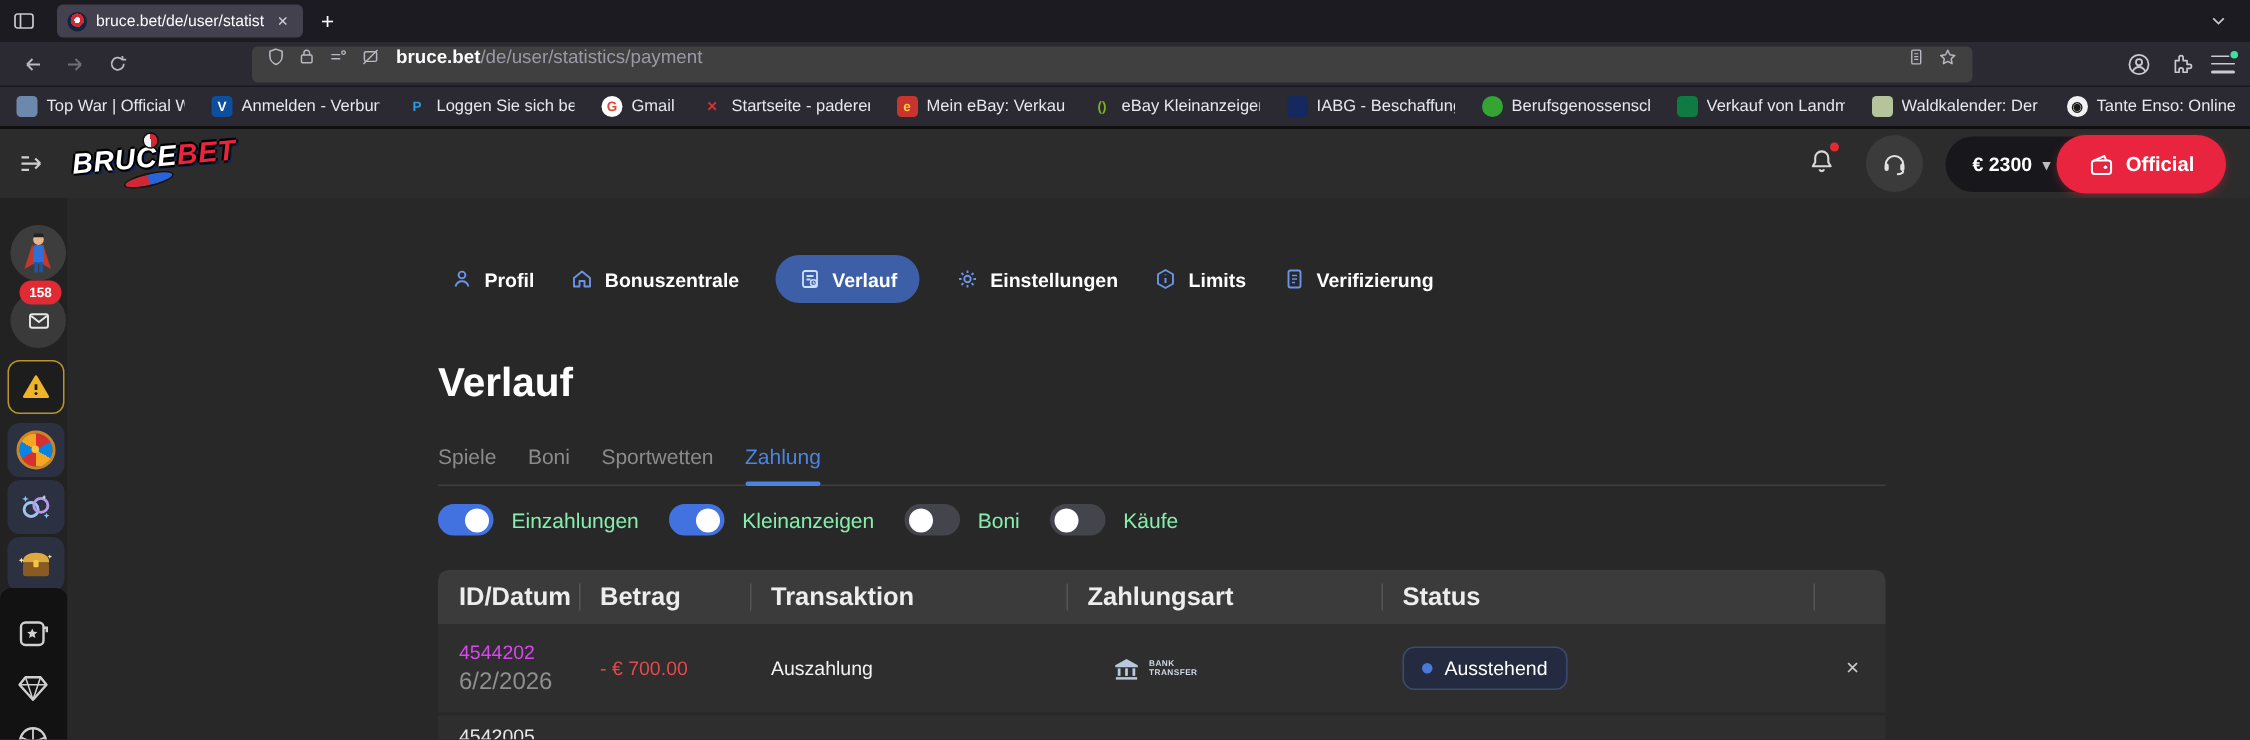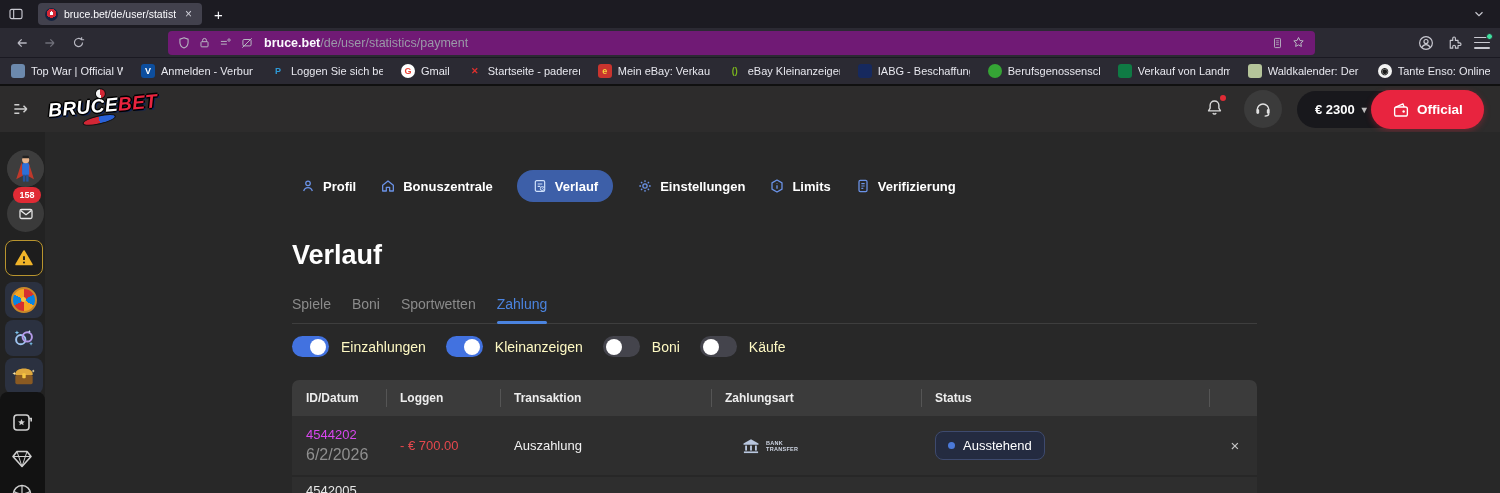--- a/index.html
+++ b/index.html
@@ -16,22 +16,22 @@
   .tab-fav { width:13px; height:13px; border-radius:50%; flex:0 0 13px;
              background:radial-gradient(circle at 50% 42%, #fff 0 2px, #d22735 2px 4.5px, #16233f 4.5px); }
   .tab-title { color:#fbfbfe; font-size:10.5px; flex:1; white-space:nowrap; overflow:hidden; }
   .tab-close { color:#cfcfd8; font-size:12px; line-height:12px; padding:1px 3px; border-radius:3px; }
   .newtab { color:#fbfbfe; font-size:15px; margin-left:12px; }
   .tabs-chevron { margin-left:auto; margin-right:14px; }
 
   .urlbar { height:30px; background:#2b2a33; display:flex; align-items:center; padding-left:8px;
             border-bottom:1px solid #1a1922; }
   .navbtn { width:28px; height:24px; display:flex; align-items:center; justify-content:center; border-radius:4px; }
-  .urlfield { margin-left:76px; width:1147px; height:24px; background:#701a75; border-radius:4px;
-              display:flex; align-items:center; padding:0 9px; gap:7px; }
+  .urlfield { margin-left:76px; width:1147px; height:24px; background:#404040; border-radius:4px;
+              display:flex; padding:0 9px; gap:7px; }
   .urltext { font-size:12.5px; margin-left:3px; white-space:nowrap; }
   .urltext .domain { color:#fbfbfe; font-weight:700; }
   .urltext .path { color:#9a99a8; font-weight:400; }
   .urlfield .spacer { flex:1; }
   .rightbtns { margin-left:auto; display:flex; align-items:center; gap:11px; margin-right:10px; }
   .menuicon { position:relative; width:16px; height:12px; display:flex; flex-direction:column; justify-content:space-between; }
   .menuicon i { display:block; height:1.6px; background:#c9c9d1; border-radius:1px; }
   .menuicon .dot { position:absolute; right:-3px; top:-4px; width:7px; height:7px; border-radius:50%;
                    background:#3fe1a0; border:1.5px solid #2b2a33; }
 
@@ -103,26 +103,26 @@
   .subtab.active { color:#4b84e0; }
   .subtab.active::after { content:""; position:absolute; left:0; right:0; bottom:-12px; height:3px;
                           background:#4b84e0; border-radius:2px; }
 
   .filters { position:absolute; top:204px; left:0; display:flex; align-items:center; gap:20px; }
   .filter { display:flex; align-items:center; gap:12px; }
   .toggle { width:37px; height:21px; border-radius:11px; background:#44444c; position:relative; flex:0 0 37px; }
   .toggle .knob { position:absolute; top:2.5px; left:3px; width:16px; height:16px; border-radius:50%; background:#fff; }
   .toggle.on { background:#4272e0; }
   .toggle.on .knob { left:auto; right:3px; }
-  .filter-label { color:#fef9c3; font-size:14px; }
+  .filter-label { color:#86efac; font-size:14px; }
 
   .table { position:absolute; top:248px; left:0; width:965px; }
   .t-header { display:grid; grid-template-columns:94px 114px 211px 210px 288px 1fr; height:36px;
               background:#3b3b3b; border-radius:7px 7px 0 0; align-items:center; }
-  .th { color:#ededed; font-size:12px; font-weight:700; padding-left:14px; position:relative; height:100%;
+  .th { color:#ededed; font-size:17px; font-weight:700; padding-left:14px; position:relative; height:100%;
         display:flex; align-items:center; }
   .th:not(:first-child)::before { content:""; position:absolute; left:0; top:9px; width:1px; height:18px; background:#555; }
   .t-row { display:grid; grid-template-columns:94px 114px 211px 210px 288px 1fr; background:#2e2e2e;
            align-items:center; }
   .row1 { height:61px; border-bottom:2px solid #272727; }
   .row2 { height:16px; overflow:hidden; align-items:start; }
   .td { padding-left:14px; font-size:13px; color:#f2f2f2; }
   .cell-id .id { color:#d946ef; font-size:13px; }
   .cell-id .date { color:#8f8f8f; font-size:16px; margin-top:4px; }
   .amount { color:#e5484d; }
@@ -507,21 +507,21 @@
         <span class="toggle">
             <span class="knob"></span>
           </span>
         <span class="filter-label">Käufe</span>
       </span>
     </div>
 
     <div class="table">
       <div class="t-header">
         <span class="th">ID/Datum</span>
-        <span class="th">Loggen</span>
+        <span class="th">Betrag</span>
         <span class="th">Transaktion</span>
         <span class="th">Zahlungsart</span>
         <span class="th">Status</span>
         <span class="th"></span>
       </div>
 
       <div class="t-row row1">
         <span class="td cell-id">
           <div class="id">4544202</div>
           <div class="date">6/2/2026</div>

